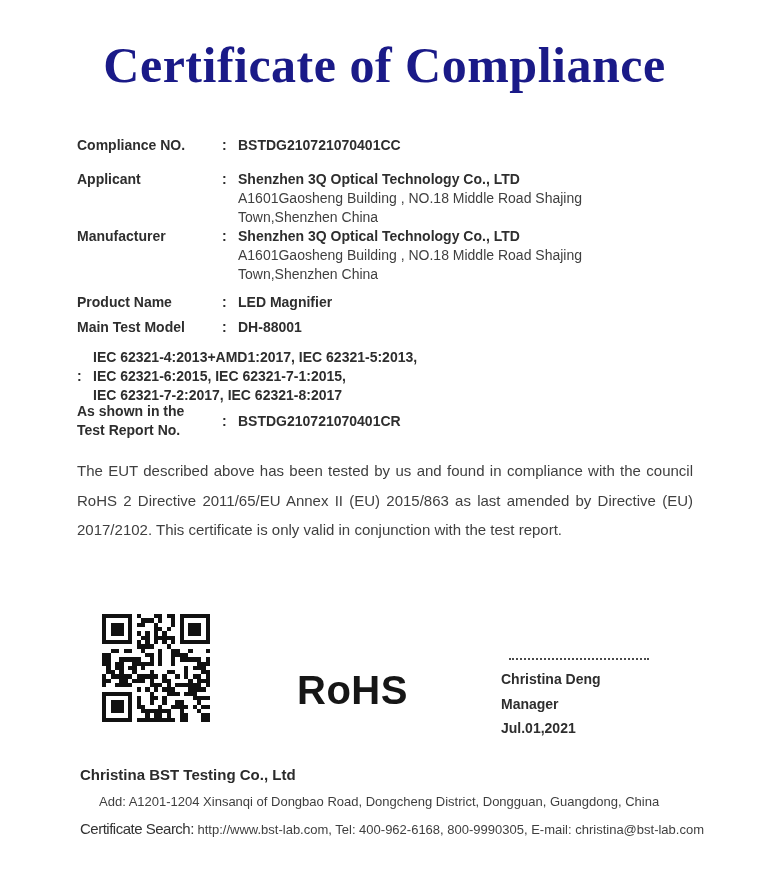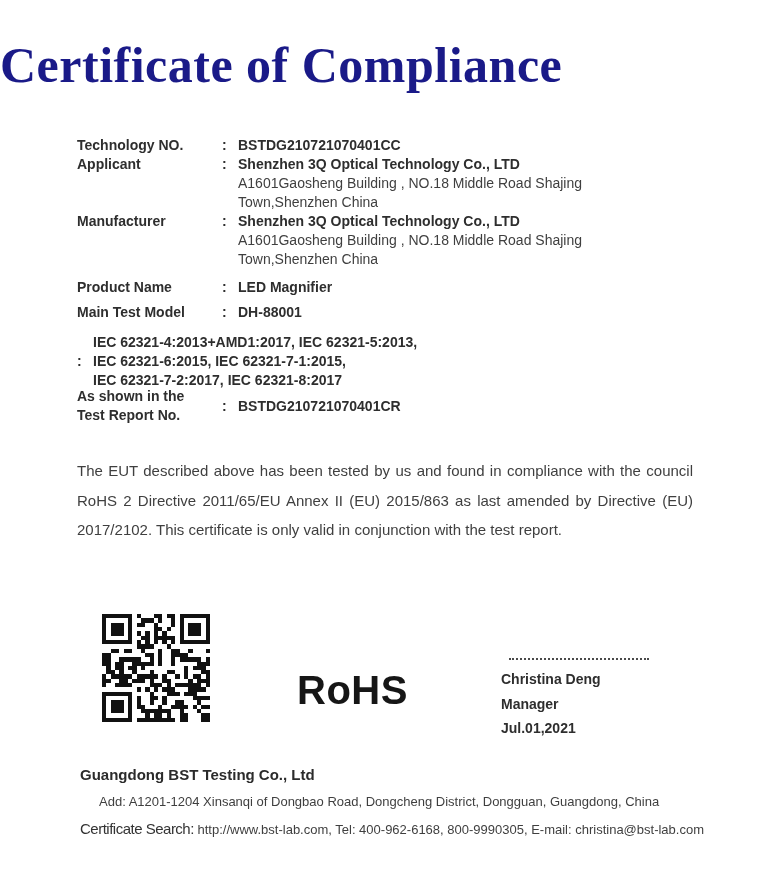--- a/index.html
+++ b/index.html
@@ -7,20 +7,21 @@
     position:relative;
     width:769px;height:873px;
     background:#ffffff;
     font-family:"Liberation Sans", sans-serif;
     color:#333;
     overflow:hidden;
   }
   
   .cert-title{
     position:absolute;top:36px;left:0;width:100%;
+    text-align:center;
     font-family:"Liberation Serif", serif;
     font-weight:bold;
     font-size:50px;
     color:#1a1a88;
     letter-spacing:0.5px;
     margin:0;
   }
   
   .fields{
     position:absolute;top:130px;left:77px;width:618px;
@@ -32,21 +33,21 @@
     width:145px;flex:0 0 145px;
     font-weight:bold;color:#2e2e2e;
   }
   .fcolon{
     width:16px;flex:0 0 16px;
     font-weight:bold;color:#2e2e2e;
   }
   .fvalue{flex:1;color:#3f3f3f;}
   .v-bold{font-weight:bold;color:#2e2e2e;}
   .mt6{margin-top:6px}.mt9{margin-top:9px}.mt11{margin-top:11px}
-  .mt15{}.mt0{margin-top:0}.mtneg{margin-top:-3px}
+  .mt15{margin-top:15px}.mt0{margin-top:0}.mtneg{margin-top:-3px}
   
   .statement{
     position:absolute;top:441px;left:77px;width:616px;
     font-size:15px;line-height:29.5px;
     text-align:justify;
     color:#3f3f3f;
   }
   
   .qr{
     position:absolute;left:100px;top:612px;width:112px;height:112px;
@@ -89,21 +90,21 @@
 </head>
 <body>
 
 <div class="page">
 
   <h1 class="cert-title">Certificate of Compliance</h1>
 
   <div class="fields">
 
     <div class="frow mt6">
-      <div class="flabel">Technology NO.</div>
+      <div class="flabel">Compliance NO.</div>
       <div class="fcolon">:</div>
       <div class="fvalue">
           <div class="v-bold">BSTDG210721070401CC</div>
         </div>
     </div>
 
     <div class="frow mt15">
       <div class="flabel">Applicant</div>
       <div class="fcolon">:</div>
       <div class="fvalue">
@@ -405,20 +406,20 @@
 
   <div class="rohs">RoHS</div>
 
   <div class="signature">
     <div class="sig-line"></div>
     <div class="sig-name">Christina Deng</div>
     <div class="sig-role">Manager</div>
     <div class="sig-date">Jul.01,2021</div>
   </div>
 
-  <div class="foot-company">Guangdong BST Testing Co., Ltd</div>
+  <div class="foot-company">Christina BST Testing Co., Ltd</div>
   <div class="foot-address">Add: A1201-1204 Xinsanqi of Dongbao Road, Dongcheng District, Dongguan, Guangdong, China</div>
   <div class="foot-search">
     <span class="search-label">Certificate Search:</span>
     <span>http://www.bst-lab.com, Tel: 400-962-6168, 800-9990305, E-mail: christina@bst-lab.com</span>
   </div>
 
 </div>
 
 </body></html>

